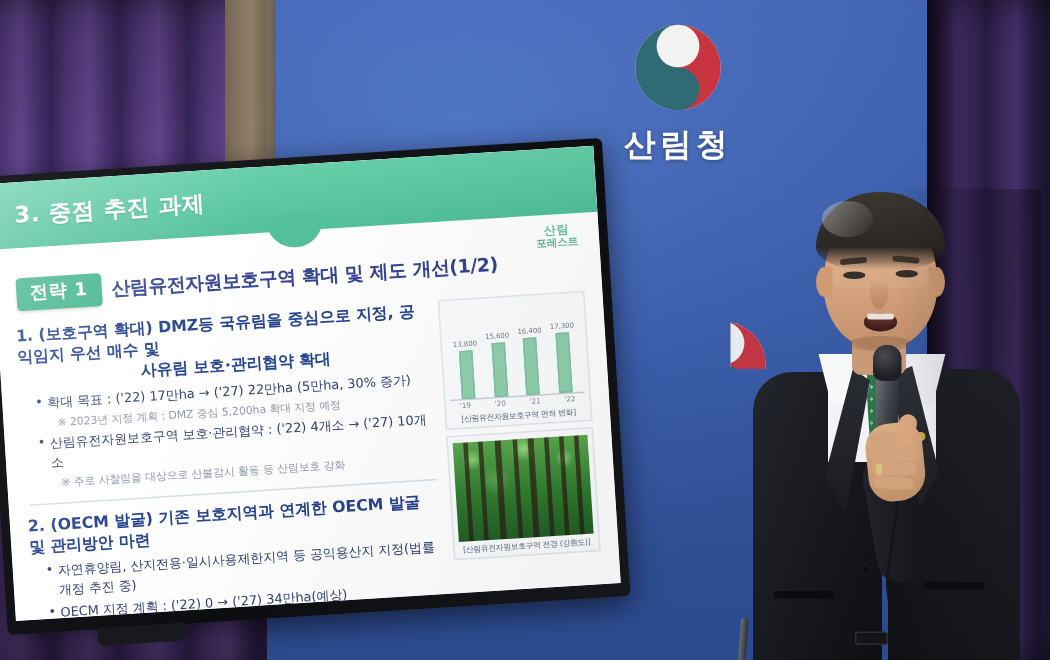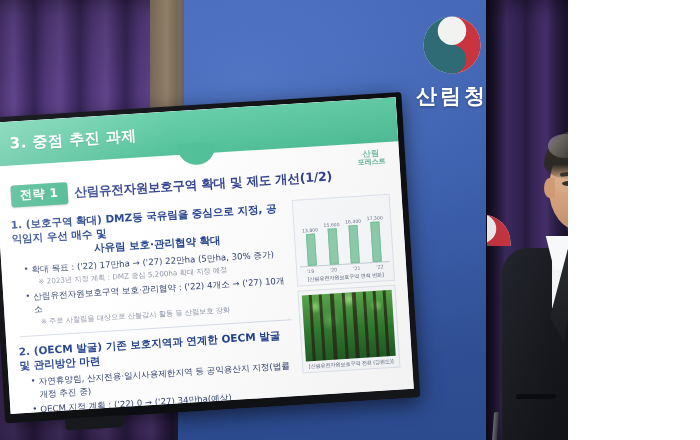--- a/index.html
+++ b/index.html
@@ -3,21 +3,21 @@
 <meta charset="utf-8">
 <style>
   * { box-sizing: border-box; margin: 0; padding: 0; }
   html, body {
     width: 700px; height: 440px;
     overflow: hidden;
     font-family: "DejaVu Sans", "Liberation Sans", sans-serif;
   }
   #stage {
     position: relative;
-    width: 568px; height: 440px;
+    width: 700px; height: 440px;
     background: #3d63b6;
     overflow: hidden;
   }
 
   
   .wall {
     position: absolute; inset: 0;
     background:
       radial-gradient(ellipse 520px 300px at 44% 18%, #4a71c4 0%, #3a5fb2 55%, #31539f 100%);
   }

